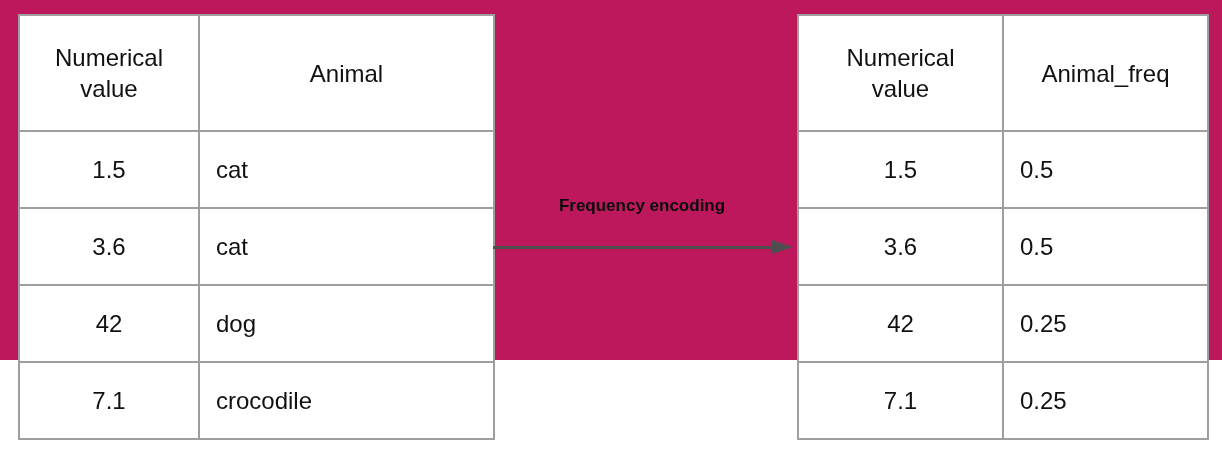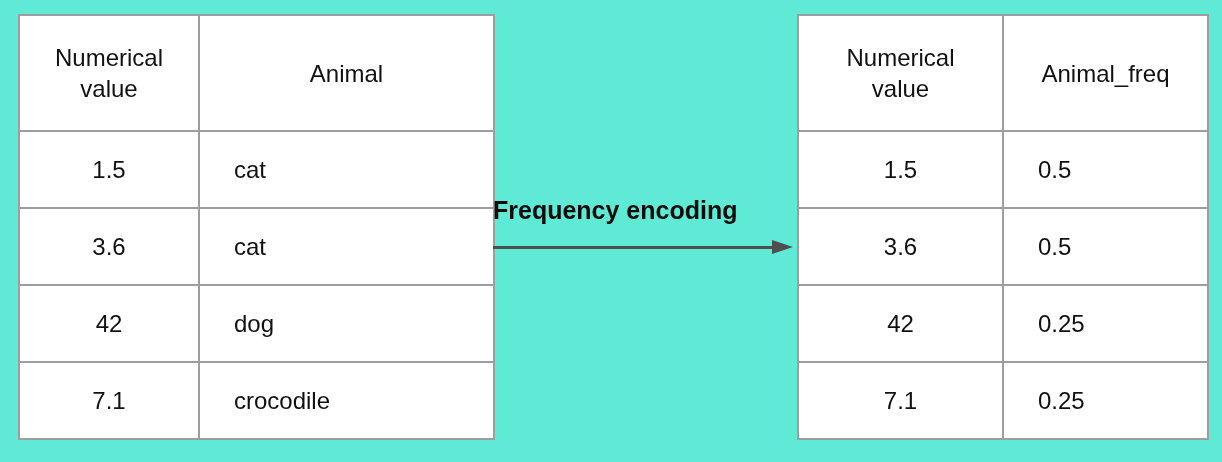--- a/index.html
+++ b/index.html
@@ -7,22 +7,22 @@
     width: 1222px;
     height: 462px;
     background: #ffffff;
     font-family: "Liberation Sans", sans-serif;
     color: #111111;
     overflow: hidden;
   }
   .canvas {
     position: relative;
     width: 1222px;
-    height: 462px;
-    background: #5eead4;
+    height: 360px;
+    background: #be185d;
   }
   table.tbl {
     position: absolute;
     border-collapse: collapse;
     table-layout: fixed;
     background: #ffffff;
     font-size: 24px;
     color: #111111;
   }
   table.tbl td {
@@ -32,32 +32,32 @@
   }
   #left-table { left: 18px; top: 14px; width: 475px; }
   #left-table col.c1 { width: 180px; }
   #left-table col.c2 { width: 295px; }
   #right-table { left: 797px; top: 14px; width: 410px; }
   #right-table col.c1 { width: 205px; }
   #right-table col.c2 { width: 205px; }
   tr.hdr td { height: 116px; text-align: center; line-height: 31px; }
   tr.row td { height: 77px; }
   td.num { text-align: center; margin-top: 40px; }
-  td.txt { text-align: left; padding-left: 34px; }
+  td.txt { text-align: left; padding-left: 16px; }
   .wrap-narrow {
     display: inline-block;
     max-width: 132px;
   }
   .transform-label {
     position: absolute;
     left: 493px;
     top: 196px;
     width: 298px;
-    text-align: left;
-    font-size: 25px;
+    text-align: center;
+    font-size: 17px;
     font-weight: bold;
     color: #0b0b0b;
     white-space: nowrap;
   }
   .arrow-shaft {
     position: absolute;
     left: 493px;
     top: 246px;
     width: 281px;
     height: 3px;

